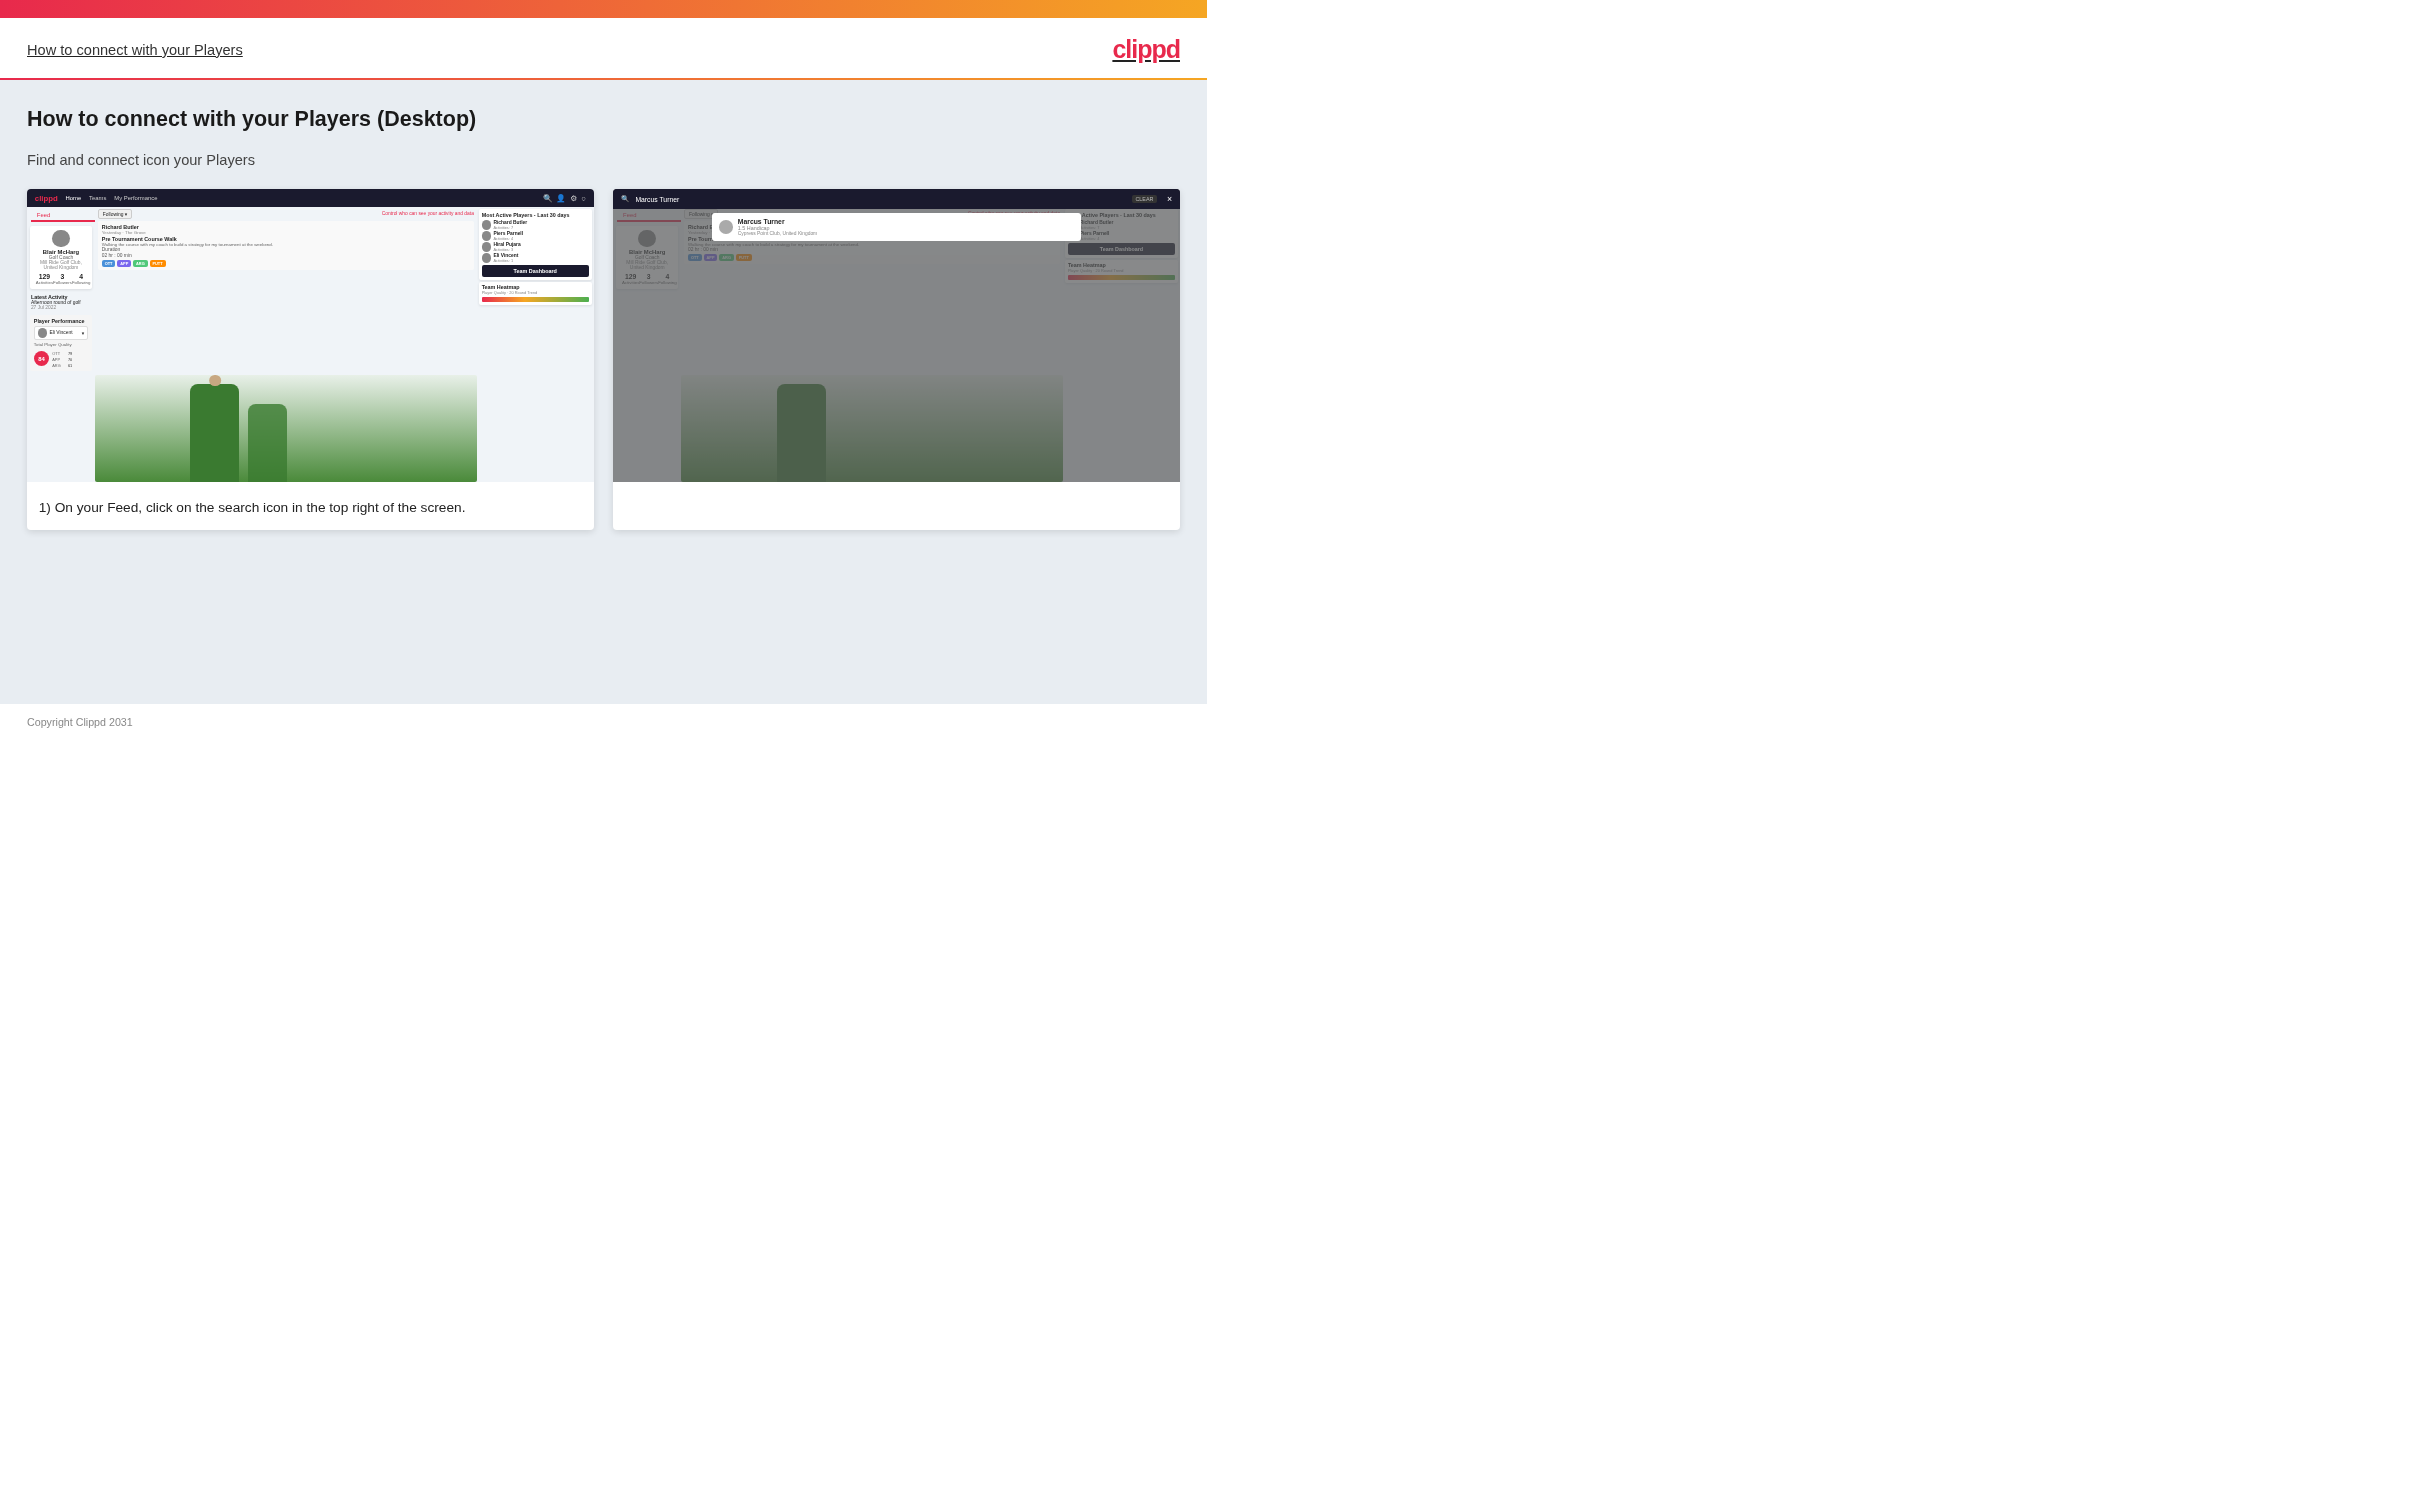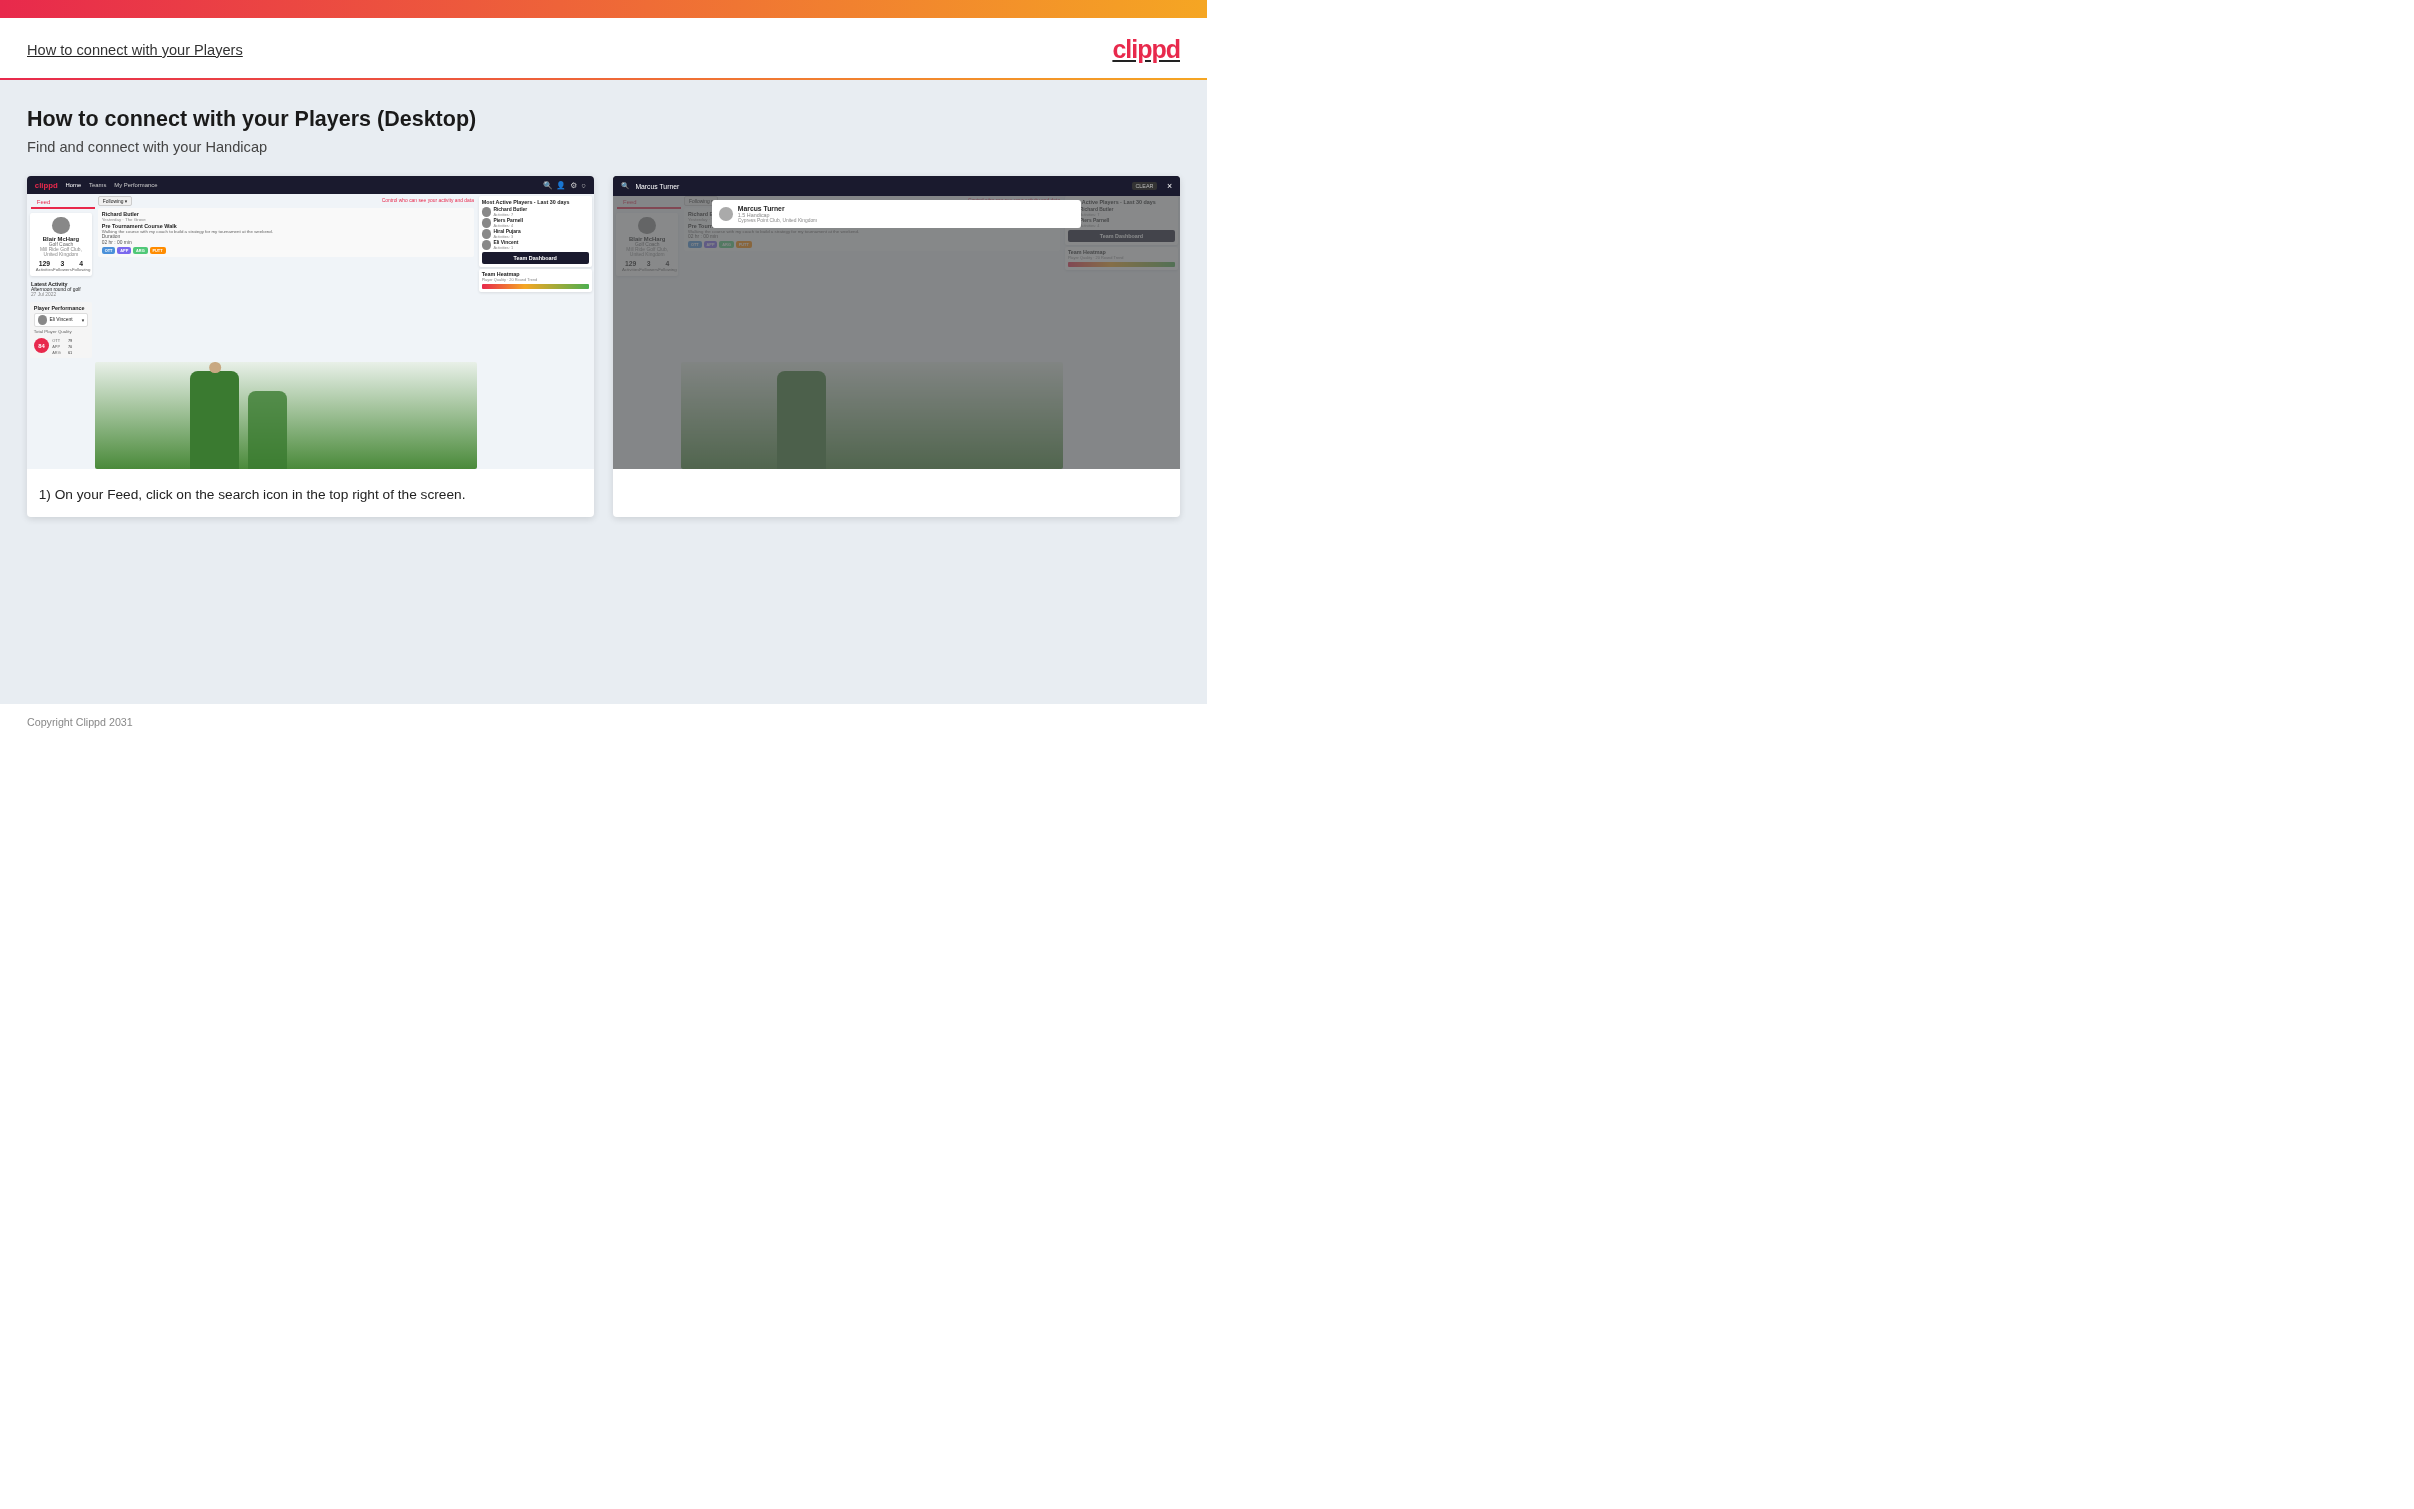--- a/index.html
+++ b/index.html
@@ -52,21 +52,21 @@
       min-height: 624px;
     }
 
     .section-header {
       margin-bottom: 21.5px;
     }
     .section-title {
       font-size: 21.5px;
       font-weight: 700;
       color: #1a1a1a;
-      margin-bottom: 7px;
+      margin-bottom: 20px;
     }
     .section-subtitle {
       font-size: 14.6px;
       color: #444;
       font-weight: 400;
     }
 
     
     .panels-row {
       display: flex;
@@ -370,21 +370,21 @@
   <span class="header-title">How to connect with your Players</span>
   <span class="logo-text">clippd</span>
 </div>
 
 <div class="header-divider"></div>
 
 <div class="main-content">
 
   <div class="section-header">
     <div class="section-title">How to connect with your Players (Desktop)</div>
-    <div class="section-subtitle">Find and connect with your Handicap</div>
+    <div class="section-subtitle">Find and connect icon your Players</div>
   </div>
 
   <div class="panels-row">
 
     <div class="panel">
       <div class="screenshot-mock">
 
         <div class="app-mock">
 
           <div class="app-nav">

